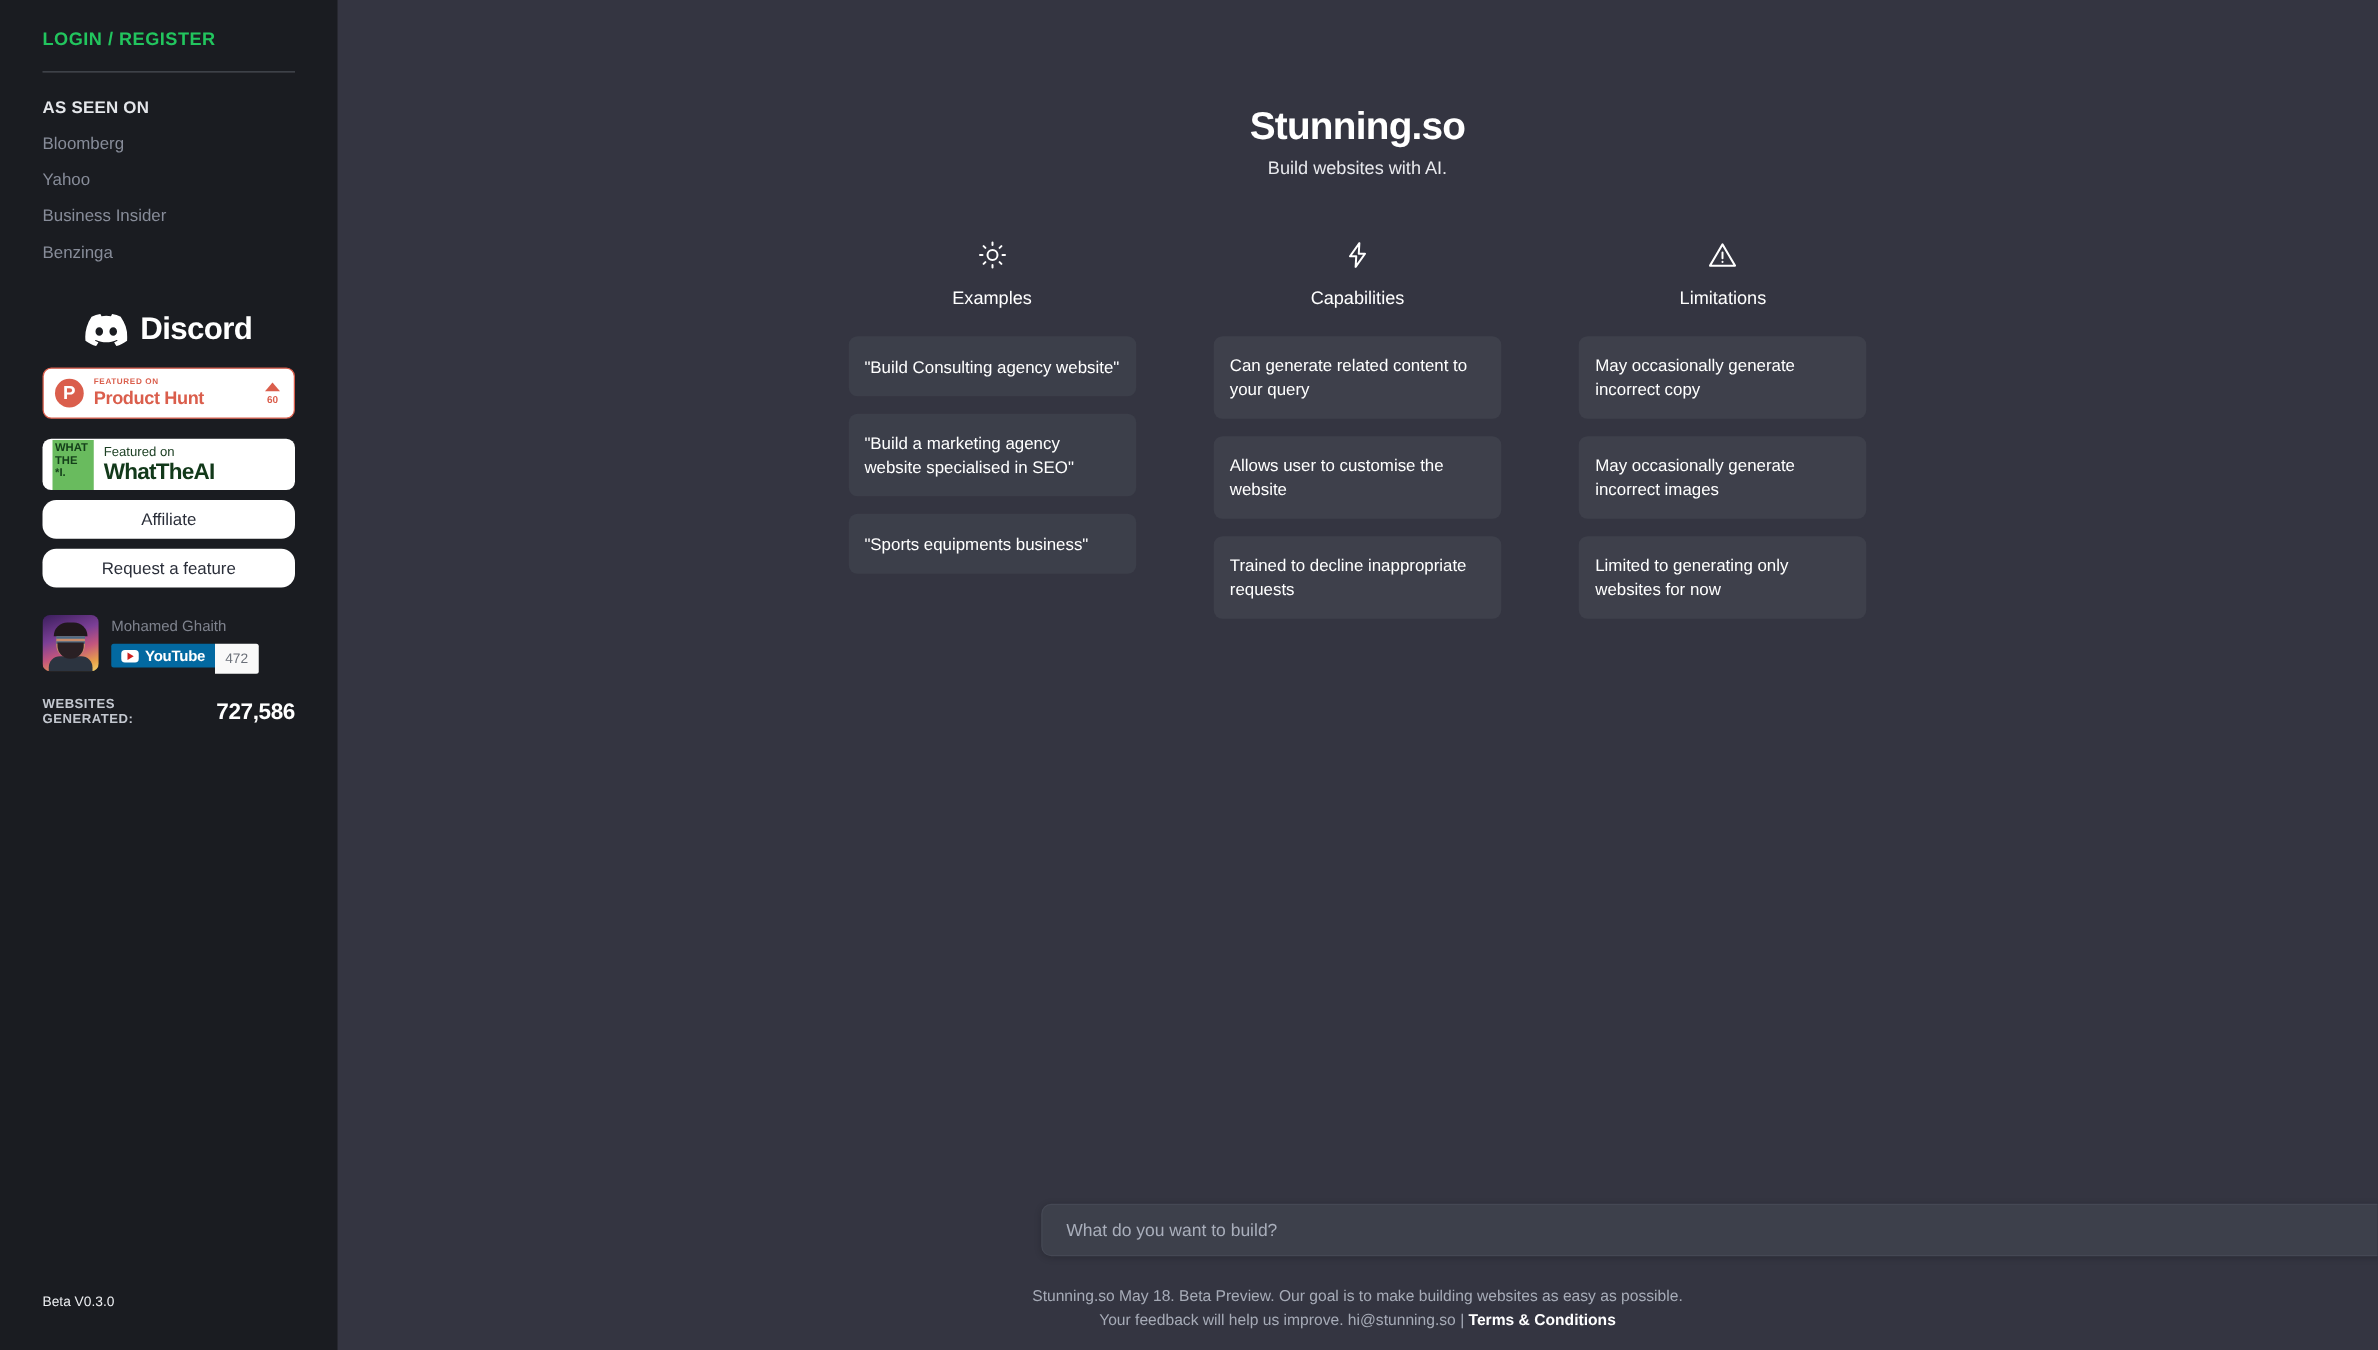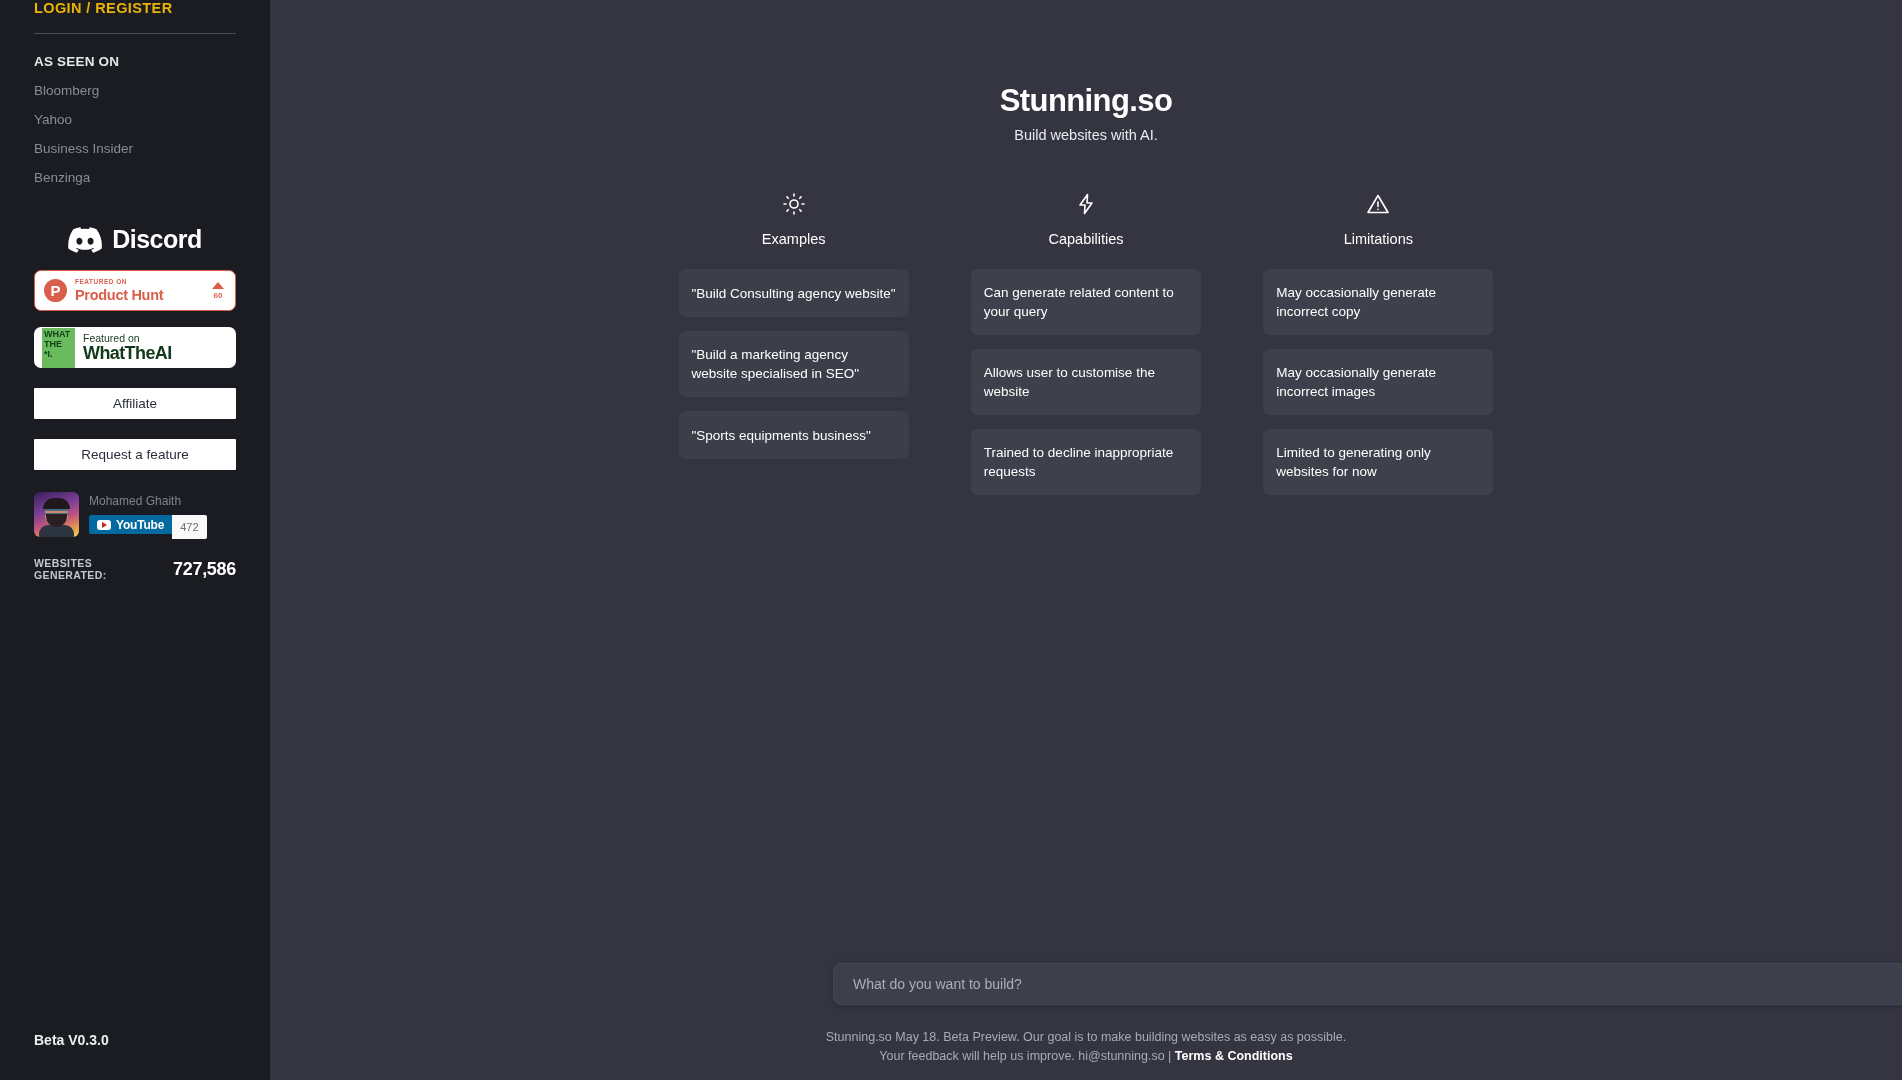--- a/index.html
+++ b/index.html
@@ -13,22 +13,23 @@
 
   
   .sidebar {
     width:270px; height:1080px;
     background:#1a1c21;
     flex:0 0 270px;
     position:relative;
     padding:0 34px;
   }
   .login-row {
+    margin-top:24px;
     font-size:14.5px; font-weight:bold; letter-spacing:.4px;
-    color:#eab308;
+    color:#22c55e;
     cursor:pointer;
   }
   .divider { margin-top:17px; height:1px; background:#4a4d55; }
 
   .as-seen { margin-top:20px; font-size:13.5px; font-weight:bold; color:#e4e6ea; letter-spacing:.2px;}
   .press-item {
     margin-top:14px; font-size:13.5px; color:#878c99; cursor:pointer;
   }
 
   .discord {
@@ -69,22 +70,22 @@
   .wta-logo {
     width:33px; height:40px; background:#69bb5e;
     color:#14401a; font-size:9px; font-weight:bold; line-height:10px;
     padding:1px 0 0 2px; flex:0 0 33px;
   }
   .wta-txt { line-height:1; }
   .wta-sub { font-size:10.5px; color:#1d4024; }
   .wta-main { font-size:18px; font-weight:bold; color:#12391a; margin-top:1px; letter-spacing:-.6px;}
 
   .wbtn {
-    margin-top:20px; width:100%; height:31px;
-    background:#fff; border-radius:1px; border:none; cursor:pointer;
+    margin-top:8px; width:100%; height:31px;
+    background:#fff; border-radius:11px; border:none; cursor:pointer;
     font-family:"Liberation Sans", sans-serif;
     font-size:13.5px; color:#2b2f3a;
     display:flex; align-items:center; justify-content:center;
   }
 
   .author { margin-top:22px; display:flex; gap:10px; align-items:flex-start;}
   .avatar {
     width:45px;height:45px;border-radius:6px;flex:0 0 45px;
     background:
       radial-gradient(circle at 50% 32%, #4c86a8 0 18%, transparent 19%),
@@ -129,21 +130,21 @@
   .yt-label { color:#fff; font-size:12px; font-weight:bold; letter-spacing:-.2px;}
   .yt-count {
     background:#f9f9f9; color:#6b7079; font-size:11px;
     display:flex;align-items:center;padding:12px 8px;border-radius:0 2px 2px 0;
   }
 
   .gen-row { margin-top:20px; display:flex; align-items:center; gap:9px; }
   .gen-label { font-size:10.5px; font-weight:bold; color:#c3c7cf; letter-spacing:.4px;}
   .gen-num { font-size:18px; font-weight:bold; color:#fff; letter-spacing:-.3px;}
 
-  .beta { position:absolute; left:34px; bottom:32px; font-size:14px; font-weight:bold; color:#eceef1; }
+  .beta { position:absolute; left:34px; bottom:32px; font-size:11px; font-weight:normal; color:#eceef1; }
 
   
   .main { flex:1; position:relative; height:1080px; }
 
   .hero { text-align:center; padding-top:83px; }
   .hero h1 { font-size:31px; font-weight:bold; color:#fff; letter-spacing:-.6px; }
   .hero p { margin-top:8px; font-size:14.5px; color:#e9eaee; }
 
   .cols {
     margin:0 auto; margin-top:46px;

